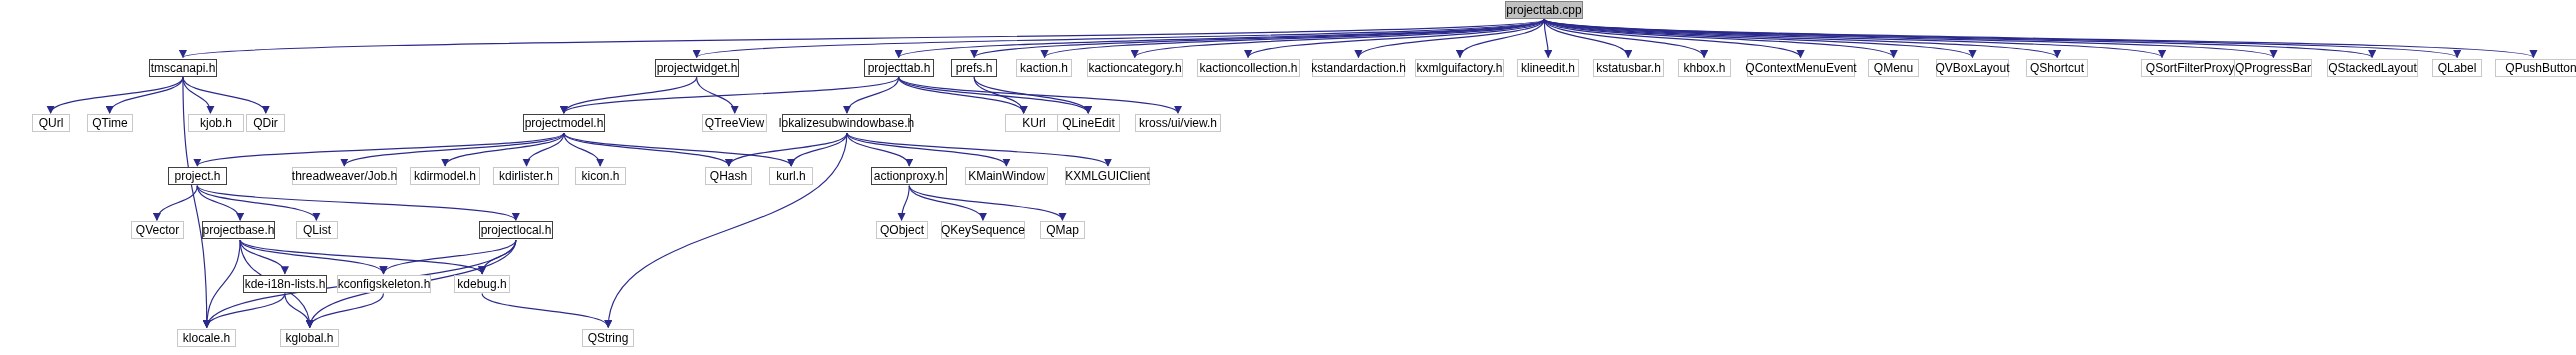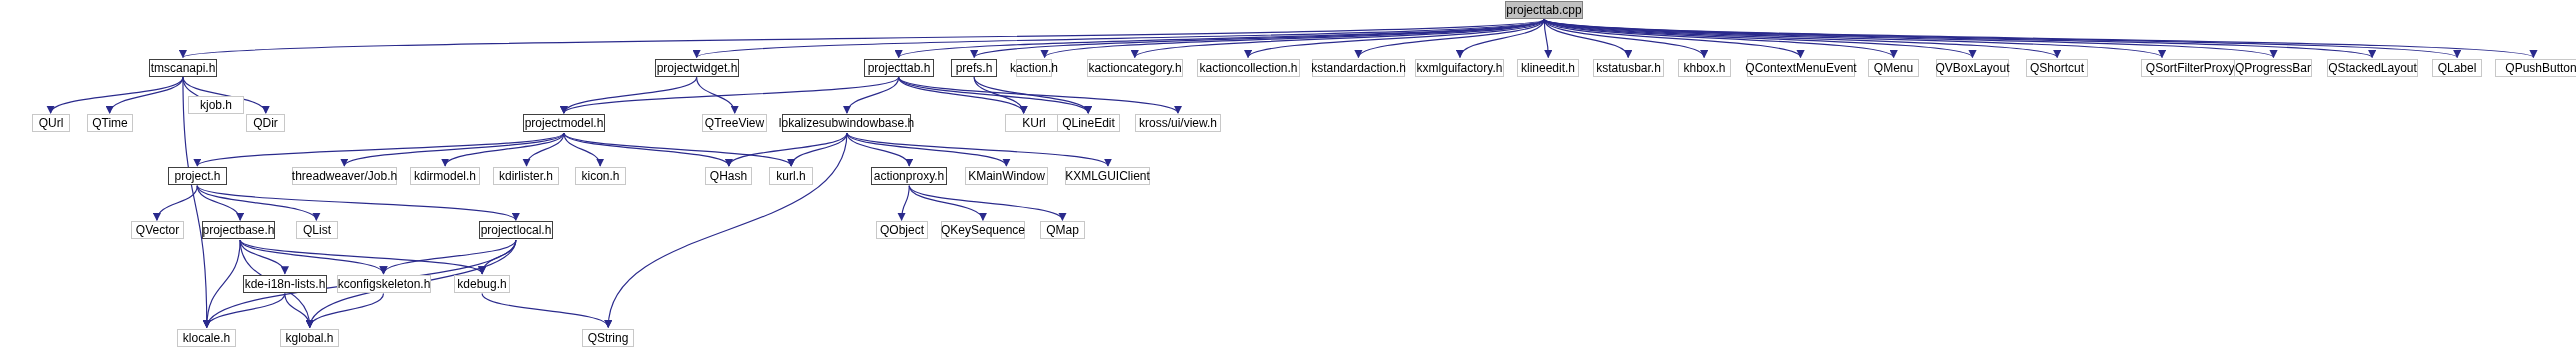--- a/index.html
+++ b/index.html
@@ -116,40 +116,40 @@
         <path d="M 388.5 400 C 388.5 425.3, 422.5 420.7, 422.5 446" marker-end="url(#arrow)"></path>
         <path d="M 523 400 C 523 425.3, 422.5 420.7, 422.5 446" marker-end="url(#arrow)"></path>
         <path d="M 657.5 400 C 657.5 425.3, 829.5 420.7, 829.5 446" marker-end="url(#arrow)"></path>
       </g>
   </svg>
 <div class="node root" style="left: 1505px; top: 0.7px; width: 78px;">projecttab.cpp</div>
     <div class="node bold" style="left: 149px; top: 59px; width: 68px;">tmscanapi.h</div>
     <div class="node bold" style="left: 655px; top: 59px; width: 84px;">projectwidget.h</div>
     <div class="node bold" style="left: 864px; top: 59px; width: 70px;">projecttab.h</div>
     <div class="node bold" style="left: 951px; top: 59px; width: 46px;">prefs.h</div>
-    <div class="node" style="left: 1016px; top: 59px; width: 36px;">kaction.h</div>
+    <div class="node" style="left: 1016px; top: 59px; width: 56px;">kaction.h</div>
     <div class="node" style="left: 1087px; top: 59px; width: 96px;">kactioncategory.h</div>
     <div class="node" style="left: 1197px; top: 59px; width: 103px;">kactioncollection.h</div>
     <div class="node" style="left: 1312px; top: 59px; width: 93px;">kstandardaction.h</div>
     <div class="node" style="left: 1415px; top: 59px; width: 89px;">kxmlguifactory.h</div>
     <div class="node" style="left: 1517px; top: 59px; width: 62px;">klineedit.h</div>
     <div class="node" style="left: 1593px; top: 59px; width: 71px;">kstatusbar.h</div>
     <div class="node" style="left: 1678px; top: 59px; width: 53px;">khbox.h</div>
     <div class="node" style="left: 1747px; top: 59px; width: 108px;">QContextMenuEvent</div>
     <div class="node" style="left: 1868px; top: 59px; width: 51px;">QMenu</div>
     <div class="node" style="left: 1936px; top: 59px; width: 73px;">QVBoxLayout</div>
     <div class="node" style="left: 2026px; top: 59px; width: 62px;">QShortcut</div>
     <div class="node" style="left: 2103px; top: 59px; width: 131px; margin-left: 38px;">QSortFilterProxyModel</div>
     <div class="node" style="left: 2234px; top: 59px; width: 78px;">QProgressBar</div>
     <div class="node" style="left: 2327px; top: 59px; width: 91px;">QStackedLayout</div>
     <div class="node" style="left: 2432px; top: 59px; width: 50px;">QLabel</div>
     <div class="node" style="left: 2495px; top: 59px; width: 92px;">QPushButton</div>
     <div class="node" style="left: 32px; top: 114px; width: 38px;">QUrl</div>
     <div class="node" style="left: 87px; top: 114px; width: 46px;">QTime</div>
-    <div class="node" style="left: 188px; top: 96px; width: 56px;">kjob.h</div>
+    <div class="node" style="left: 188px; top: 114px; width: 56px;">kjob.h</div>
     <div class="node" style="left: 246px; top: 114px; width: 39px;">QDir</div>
     <div class="node bold" style="left: 523px; top: 114px; width: 82px;">projectmodel.h</div>
     <div class="node" style="left: 702px; top: 114px; width: 65px;">QTreeView</div>
     <div class="node bold" style="left: 782px; top: 114px; width: 129px;">lokalizesubwindowbase.h</div>
     <div class="node" style="left: 1005px; top: 114px; width: 58px;">KUrl</div>
     <div class="node" style="left: 1057px; top: 114px; width: 63px;">QLineEdit</div>
     <div class="node" style="left: 1135px; top: 114px; width: 86px;">kross/ui/view.h</div>
     <div class="node bold" style="left: 168px; top: 167px; width: 59px;">project.h</div>
     <div class="node" style="left: 292px; top: 167px; width: 105px;">threadweaver/Job.h</div>
     <div class="node" style="left: 410px; top: 167px; width: 70px;">kdirmodel.h</div>

